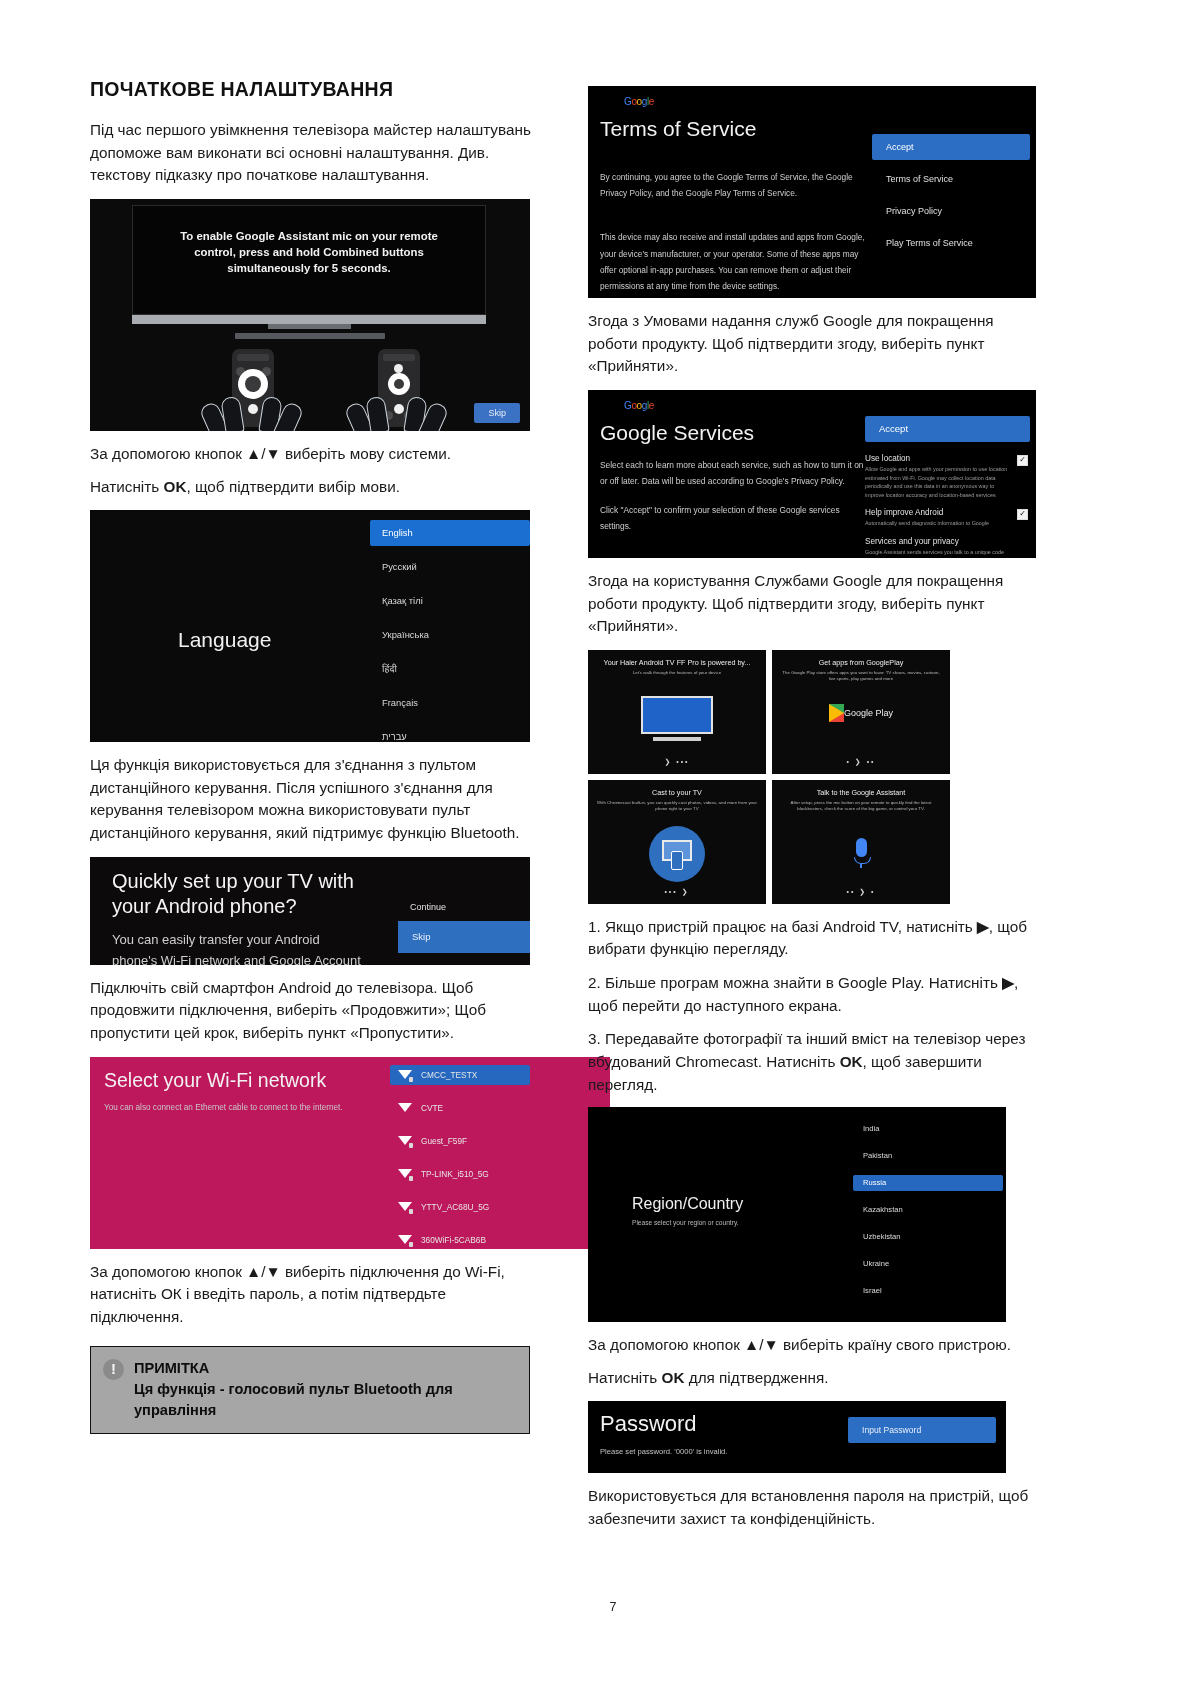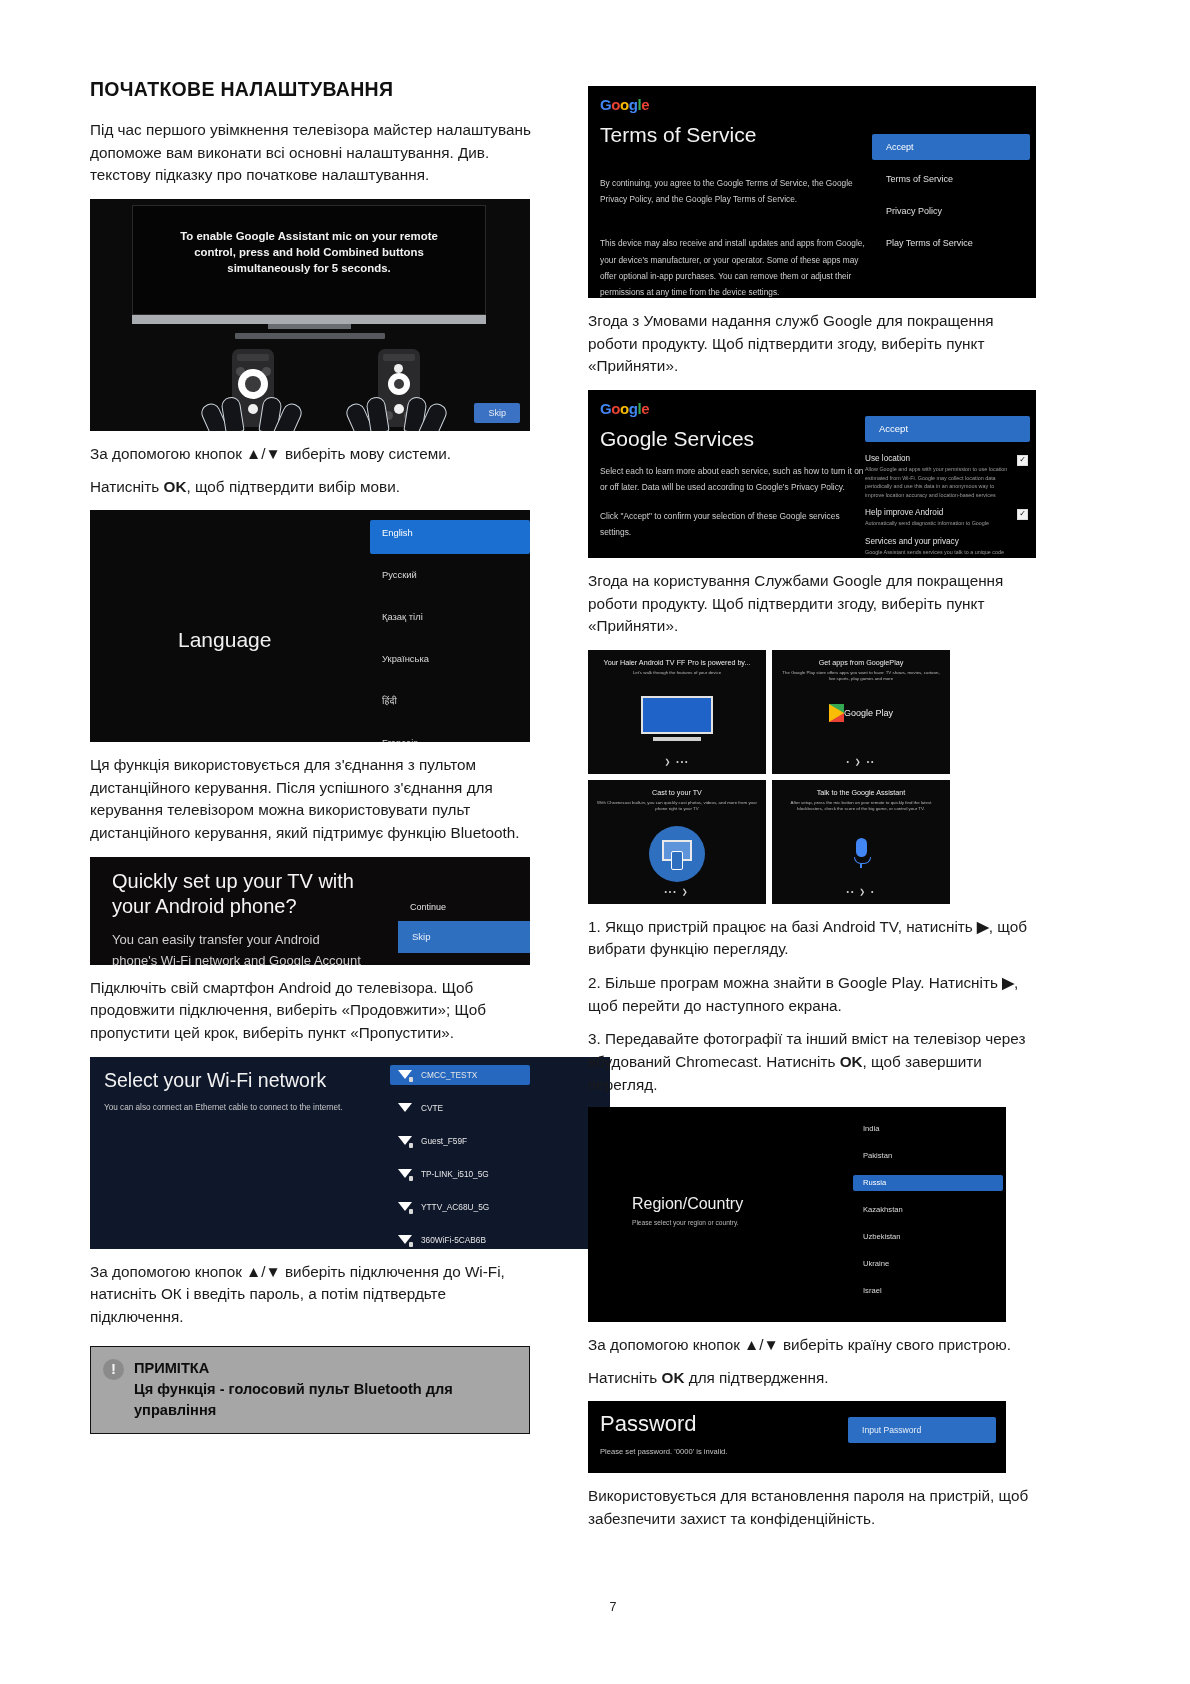--- a/index.html
+++ b/index.html
@@ -169,21 +169,21 @@
     font-weight: 400;
   }
   .lang-list {
     position: absolute; left: 280px; top: 10px;
     width: 160px;
   }
   .lang-item {
     font-size: 9.4px;
     color: #d8d8d8;
     padding: 4px 12px;
-    height: 34px;
+    height: 26px;
     line-height: 18px;
     margin-bottom: 8px;
     box-sizing: border-box;
   }
   .lang-item.sel {
     background: #1b6fd0;
     color: #ffffff;
     border-radius: 2px;
   }
 
@@ -219,21 +219,21 @@
     color: #eaf0f9;
     font-size: 9.5px;
     padding-left: 14px;
     line-height: 32px;
     box-sizing: border-box;
   }
 
   
   .shot-wifi {
     width: 520px; height: 192px;
-    background: #0f172a;
+    background: #be185d;
   }
   .wifi-title {
     position: absolute; left: 14px; top: 12px;
     font-size: 19.5px;
     color: #f2f2f2;
     font-weight: 400;
   }
   .wifi-sub {
     position: absolute; left: 14px; top: 46px;
     font-size: 8.2px;
@@ -306,23 +306,24 @@
   }
   .note-txt {
     font-size: 14.6px;
     font-weight: bold;
     line-height: 1.42;
     color: #0d0d0d;
   }
 
   
   .g-logo {
-    font-size: 15px;
+    font-size: 10px;
     letter-spacing: -0.4px;
-    font-weight: 700;
+    font-weight: 400;
+    margin-left: 24px;
   }
   .g-logo .b1 { color: #4285f4; }
   .g-logo .r1 { color: #ea4335; }
   .g-logo .y1 { color: #fbbc05; }
   .g-logo .b2 { color: #4285f4; }
   .g-logo .g1 { color: #34a853; }
   .g-logo .r2 { color: #ea4335; }
 
   .shot-tos {
     width: 448px; height: 212px;

